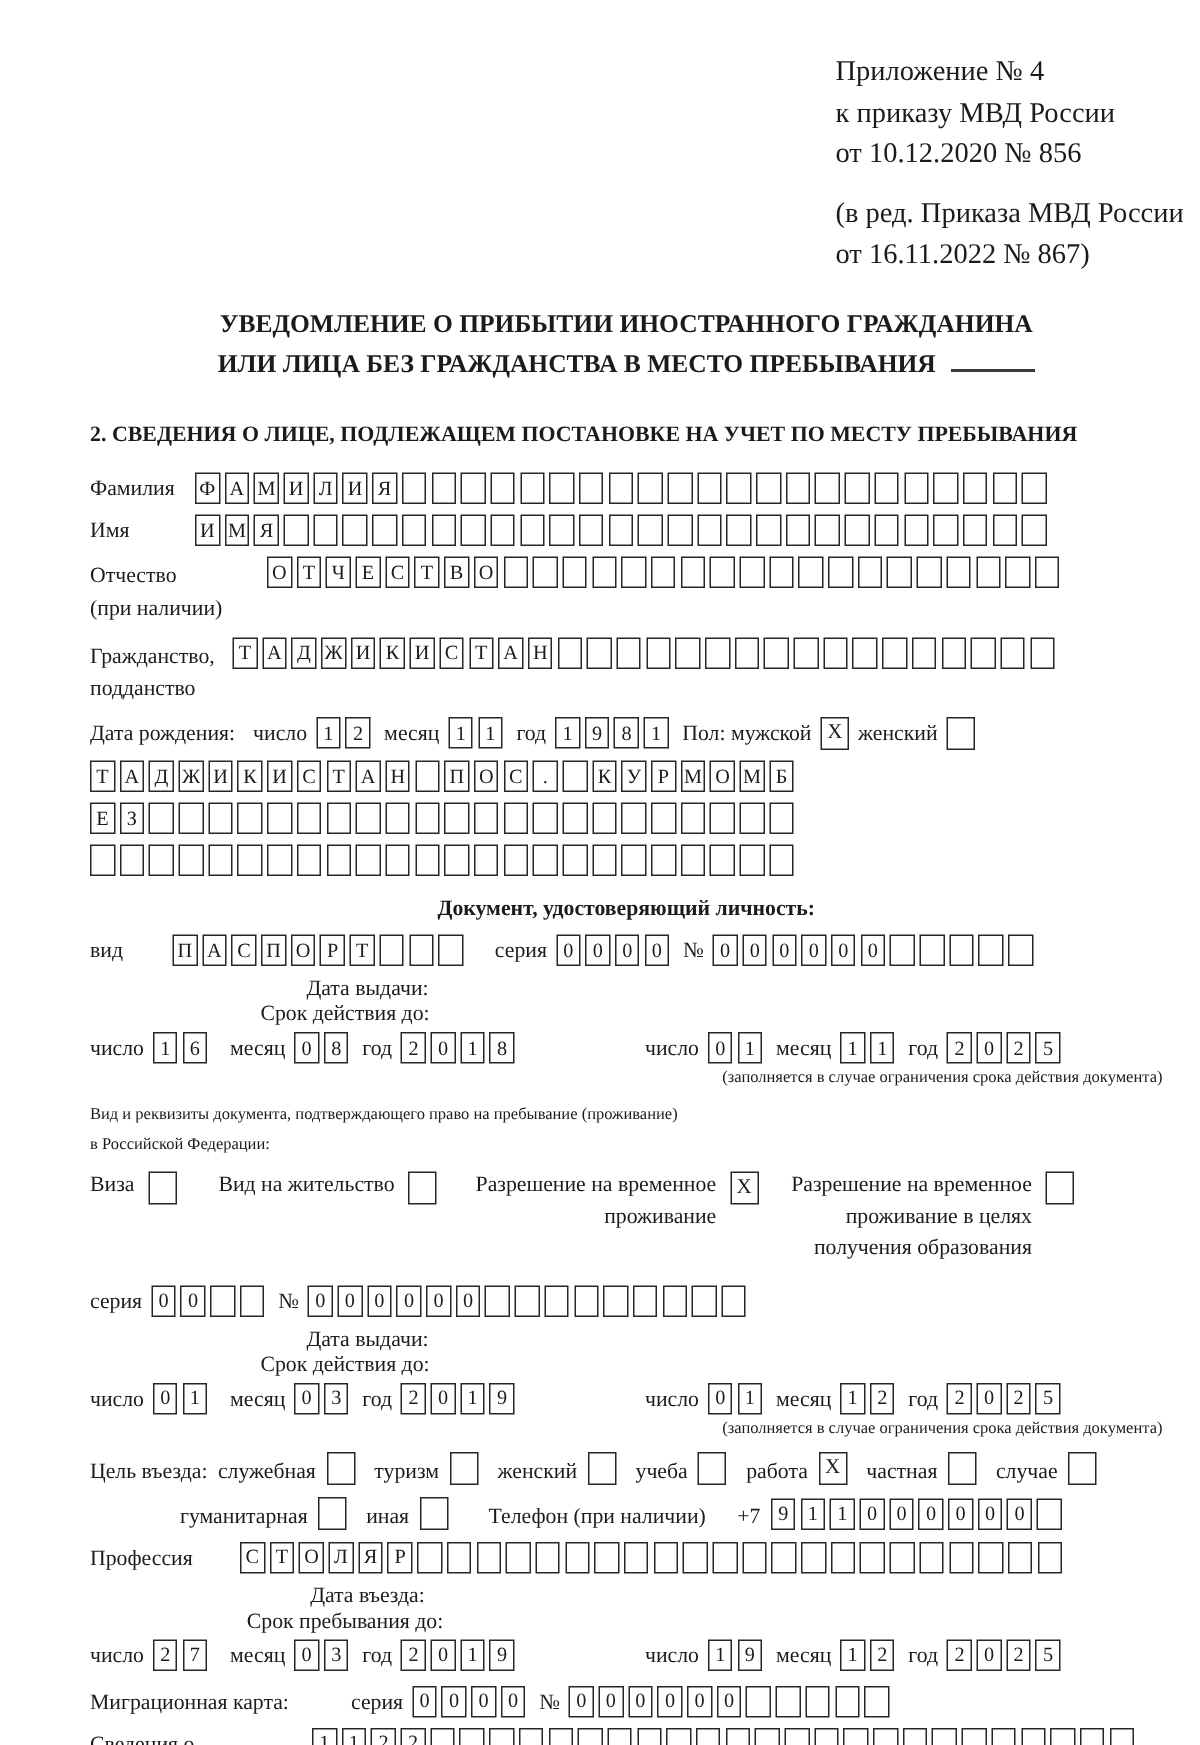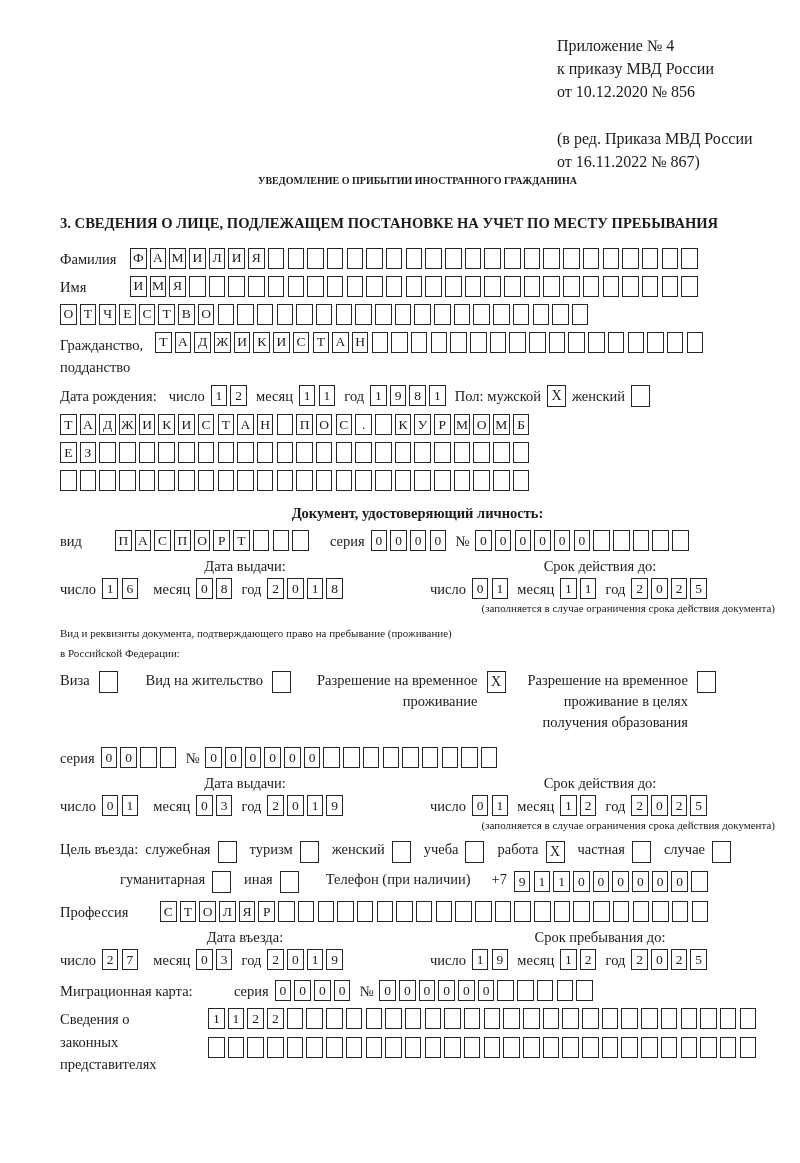--- a/index.html
+++ b/index.html
@@ -1,24 +1,24 @@
 <!DOCTYPE html>
 <html><head>
 <meta charset="utf-8">
 <style>
   html,body{margin:0;padding:0;background:#ffffff;color:#1b1b1b;}
   body{font-family:"Liberation Serif","DejaVu Serif",serif;}
   .page{width:800px;min-height:1163px;box-sizing:border-box;padding:34px 25px 30px 60px;}
 
-  .hdr{margin-left:497px;font-size:16px;line-height:1.45;}
+  .hdr{margin-left:497px;font-size:19px;line-height:1.45;}
   .hdr div{white-space:nowrap;}
-  .hdr-rev{margin-top:23px;}
+  .hdr-rev{margin-top:12px;}
   .form-label{text-align:right;font-weight:bold;font-size:15px;margin-top:24px;padding-right:12px;}
 
-  .title{text-align:center;font-weight:bold;font-size:10px;line-height:1.6;}
+  .title{text-align:center;font-weight:bold;font-size:17px;line-height:1.6;margin-top:18px;}
   .title-underline{display:inline-block;width:56px;border-bottom:2px solid #3a3a3a;margin-left:10px;vertical-align:baseline;}
 
   .sec{font-weight:bold;font-size:14.6px;margin-top:26px;margin-bottom:16px;}
 
   .row{display:flex;align-items:flex-start;margin-bottom:7px;font-size:14.5px;}
   .lbl{flex:none;padding-top:3px;}
   .w70{width:70px;}
   .w118{width:118px;}
   .w95{width:95px;}
   .lbl-lines span{display:block;line-height:1.5;}
@@ -30,36 +30,36 @@
   .cb{display:inline-flex;align-items:center;justify-content:center;box-sizing:border-box;
       width:19px;height:22px;border:1.6px solid #262626;font-size:14px;flex:none;background:#fff;}
 
   .inline-lbl{flex:none;padding-top:3px;margin:0 6px;}
   .first{margin-left:0;}
 
   .bp-rows .cells{margin-bottom:7px;}
 
   .center-b{font-weight:bold;text-align:center;font-size:14.5px;margin:4px 0 8px;}
 
-  .dhead{display:flex;font-size:14.5px;margin-top:6px;}
+  .dhead{display:flex;font-size:14.5px;margin-top:6px;flex-direction:column;}
   .dhead .h1{width:370px;text-align:center;}
   .dhead .h2{width:340px;text-align:center;}
   .drow{display:flex;font-size:14.5px;margin-top:3px;}
   .dgroup{display:flex;align-items:flex-start;}
   .dgroup-l{width:370px;}
   .note{font-size:11px;text-align:right;margin-top:3px;margin-bottom:10px;}
 
   .intro{font-size:11px;line-height:1.8;margin-top:4px;}
   .opts{display:flex;align-items:flex-start;margin:6px 0 14px;font-size:14.5px;}
   .opt{display:flex;align-items:flex-start;flex:none;}
   .opt .ol{line-height:1.45;}
   .opt .ol-c{text-align:right;}
   .opt .cb{margin-left:9px;margin-top:1px;}
 
-  .goal{display:flex;align-items:flex-start;font-size:14.5px;margin-bottom:8px;flex-wrap:nowrap;}
+  .goal{display:flex;align-items:flex-end;font-size:14.5px;margin-bottom:8px;flex-wrap:nowrap;}
   .goal .g-lbl{margin-right:7px;flex:none;}
   .goal .cb{margin-right:13px;}
 
   .rep{display:flex;font-size:14.5px;margin-top:4px;}
   .rep-labels{width:148px;flex:none;line-height:1.55;}
   .rep-labels span{display:block;}
   .rep-rows .cells{margin-bottom:8px;}
 </style>
 </head>
 <body>
@@ -70,23 +70,24 @@
     <div>Приложение № 4</div>
     <div>к приказу МВД России</div>
     <div>от 10.12.2020 № 856</div>
     <div class="hdr-rev">(в ред. Приказа МВД России</div>
     <div>от 16.11.2022 № 867)</div>
   </div>
 
 
   <div class="title">
     <div>УВЕДОМЛЕНИЕ О ПРИБЫТИИ ИНОСТРАННОГО ГРАЖДАНИНА</div>
-  </div>
-
-  <div class="sec">3. СВЕДЕНИЯ О ЛИЦЕ, ПОДЛЕЖАЩЕМ ПОСТАНОВКЕ НА УЧЕТ ПО МЕСТУ ПРЕБЫВАНИЯ</div>
+    <div><span>ИЛИ ЛИЦА БЕЗ ГРАЖДАНСТВА В МЕСТО ПРЕБЫВАНИЯ</span><span class="title-underline"></span></div>
+  </div>
+
+  <div class="sec">2. СВЕДЕНИЯ О ЛИЦЕ, ПОДЛЕЖАЩЕМ ПОСТАНОВКЕ НА УЧЕТ ПО МЕСТУ ПРЕБЫВАНИЯ</div>
 
   <div class="row">
     <span class="lbl w70">Фамилия</span>
     <span class="cells">
         <span class="cell">Ф</span>
         <span class="cell">А</span>
         <span class="cell">М</span>
         <span class="cell">И</span>
         <span class="cell">Л</span>
         <span class="cell">И</span>
@@ -145,20 +146,24 @@
         <span class="cell"></span>
         <span class="cell"></span>
         <span class="cell"></span>
         <span class="cell"></span>
         <span class="cell"></span>
         <span class="cell"></span>
       </span>
   </div>
 
   <div class="row">
+    <span class="lbl w118 lbl-lines">
+      <span>Отчество</span>
+      <span>(при наличии)</span>
+    </span>
     <span class="cells">
         <span class="cell">О</span>
         <span class="cell">Т</span>
         <span class="cell">Ч</span>
         <span class="cell">Е</span>
         <span class="cell">С</span>
         <span class="cell">Т</span>
         <span class="cell">В</span>
         <span class="cell">О</span>
         <span class="cell"></span>

